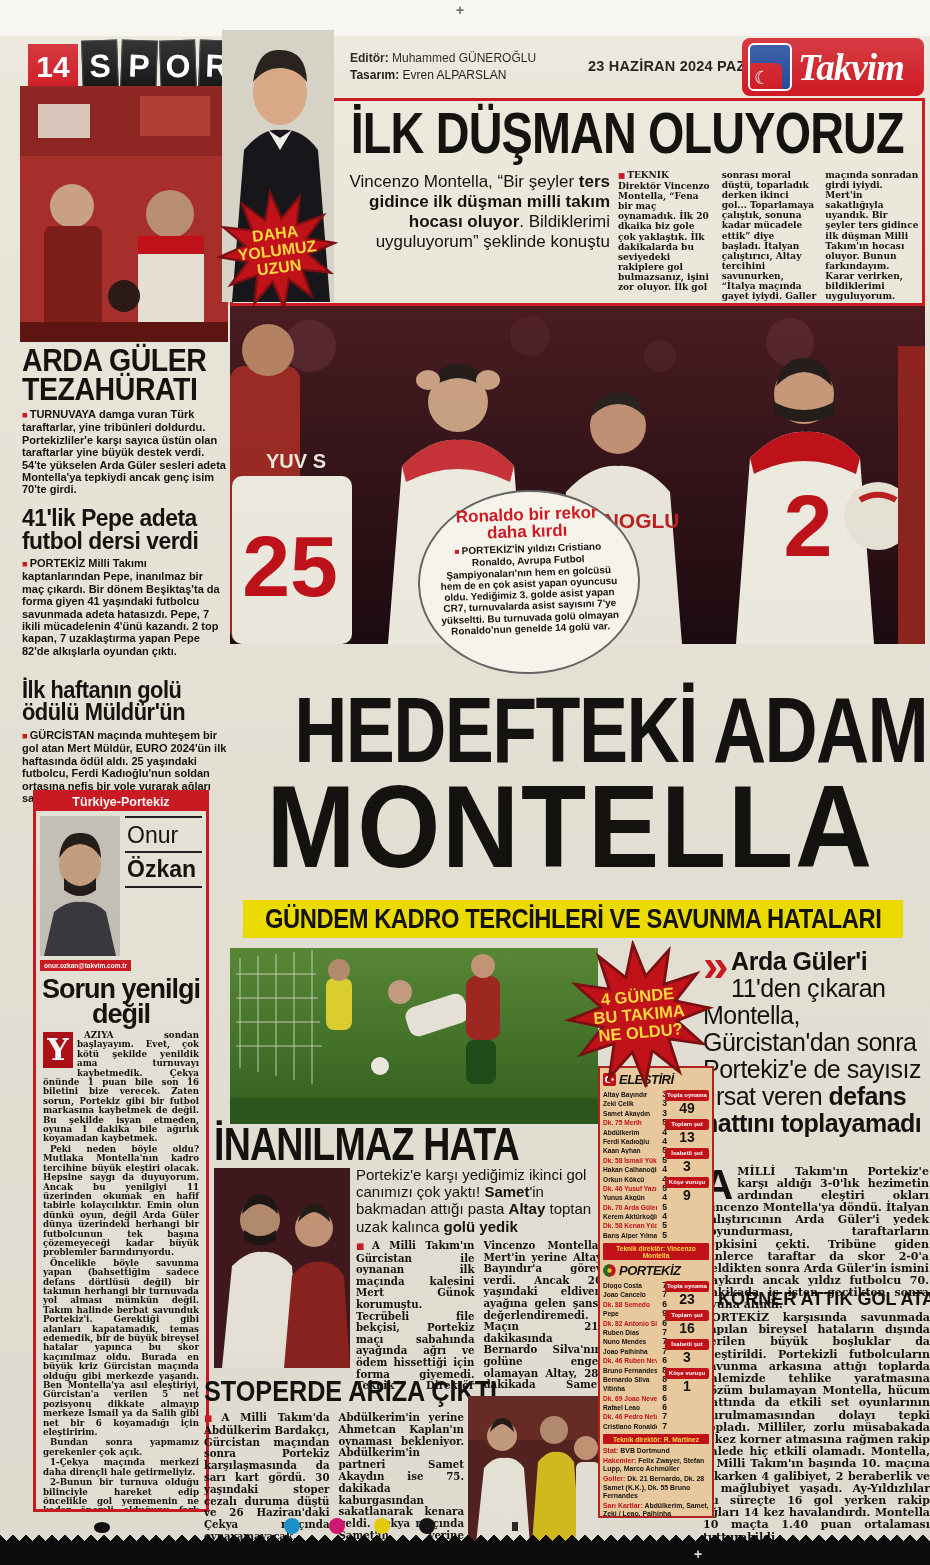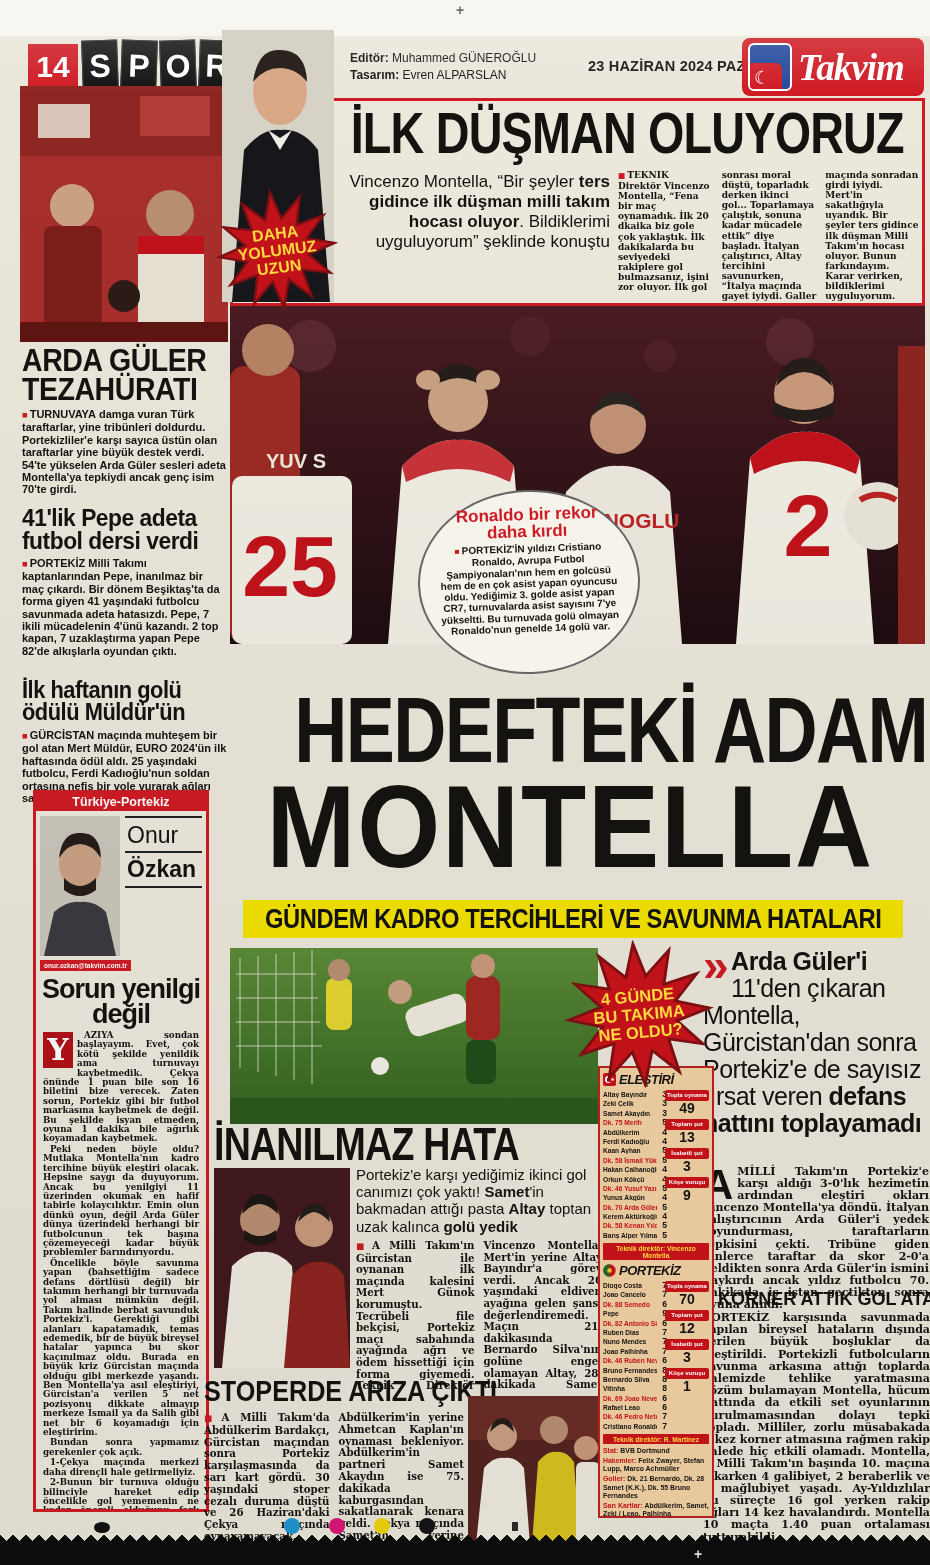--- a/index.html
+++ b/index.html
@@ -515,25 +515,25 @@
           </div>
           <div class="prow">
             <span class="pname">Cristiano Ronaldo</span>
             <span class="prate">7</span>
           </div>
         </div>
       <div class="statcol">
 
       <div class="sblock">
             <div class="slabel">Topla oynama</div>
-            <div class="sval">70</div>
+            <div class="sval">23</div>
           </div>
           <div class="sblock">
             <div class="slabel">Toplam şut</div>
-            <div class="sval">12</div>
+            <div class="sval">16</div>
           </div>
           <div class="sblock">
             <div class="slabel">İsabetli şut</div>
             <div class="sval">3</div>
           </div>
           <div class="sblock">
             <div class="slabel">Köşe vuruşu</div>
             <div class="sval">1</div>
           </div>
         </div>

